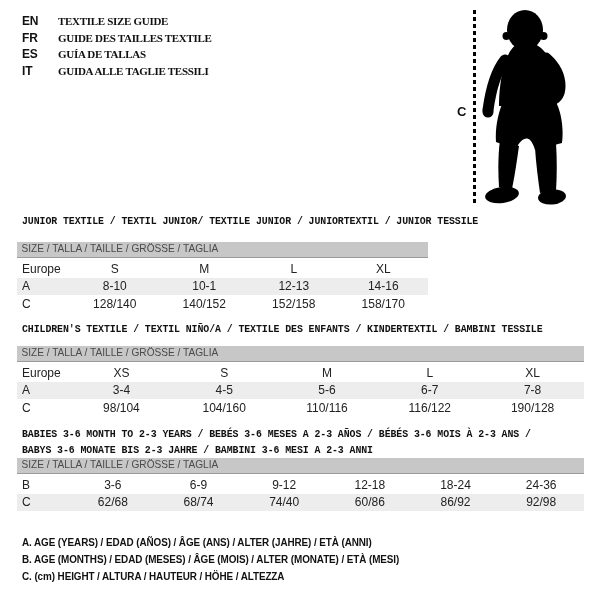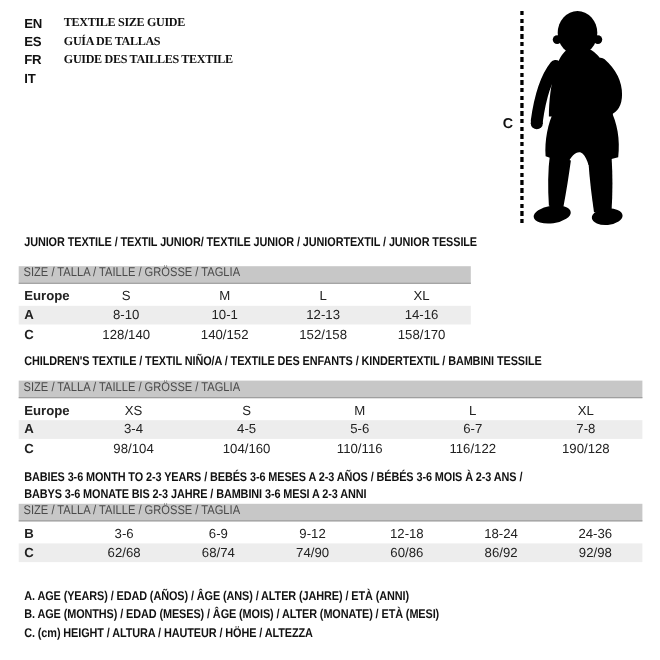--- a/index.html
+++ b/index.html
@@ -25,60 +25,61 @@
   .measure-line { position:absolute; left:473px; top:10px; width:3px; height:196px;
     background:repeating-linear-gradient(to bottom, #000 0 4px, transparent 4px 7px); }
   .measure-label { position:absolute; left:457px; top:104px; font-weight:bold; font-size:13px; }
   .baby-svg { position:absolute; left:478px; top:8px; }
 
   
   .table-block { position:absolute; left:17px; }
   #table-block-0 { top:213px; width:411px; }
   #table-block-1 { top:321px; width:567px; }
   #table-block-2 { top:426px; width:567px; }
-  .table-title { margin-left:5px; }
+  .table-title { margin-left:5px;font-family:Liberation Mono, monospace; }
   #table-block-0 .table-title { margin-bottom:13px; }
   #table-block-1 .table-title { margin-bottom:9px; }
   #table-block-2 .table-title { margin-bottom:0; }
   .title-line { font-size:11.5px; font-weight:bold; line-height:16px; white-space:nowrap;
     transform:scaleX(0.86); transform-origin:0 50%; letter-spacing:-0.1px; }
   .size-bar { height:16px; background:var(--bar-bg); border-bottom:1px solid var(--bar-border);
     margin-bottom:2px; display:flex; align-items:flex-start; }
   .size-bar-text { font-size:11.5px; color:var(--bar-text); padding-left:5px; white-space:nowrap;
     transform:scaleX(0.88); transform-origin:0 50%; }
   .trow { display:flex; height:17.5px; align-items:center; font-size:12px; color:var(--cell-ink); }
   .trow.shaded { background:var(--shaded-row); }
   .cell { flex:1; text-align:center; white-space:nowrap; }
-  .cell.label { flex:0 0 53px; text-align:left; padding-left:5px;font-weight:bold; }
+  .cell.label { flex:0 0 53px; text-align:left; padding-left:5px; }
 
   
   .footnotes { position:absolute; left:22px; top:534px; }
   .footnote { font-size:11.5px; font-weight:bold; line-height:17px; white-space:nowrap;
     transform:scaleX(0.86); transform-origin:0 50%; letter-spacing:-0.1px; }
 </style>
 </head>
 <body>
 
 <div class="page">
 
   <div class="lang-list">
       <div class="lang-row">
         <span class="lang-code">EN</span>
         <span class="lang-title">TEXTILE SIZE GUIDE</span>
       </div>
       <div class="lang-row">
+        <span class="lang-code">FR</span>
+        <span class="lang-title">GUIDE DES TAILLES TEXTILE</span>
+      </div>
+      <div class="lang-row">
         <span class="lang-code">ES</span>
         <span class="lang-title">GUÍA DE TALLAS</span>
       </div>
       <div class="lang-row">
-        <span class="lang-code">FR</span>
-        <span class="lang-title">GUIDE DES TAILLES TEXTILE</span>
-      </div>
-      <div class="lang-row">
         <span class="lang-code">IT</span>
+        <span class="lang-title">GUIDA ALLE TAGLIE TESSILI</span>
       </div>
     </div>
 
   <div class="measure-line"></div>
   <div class="measure-label">C</div>
 
   <svg class="baby-svg" width="92" height="198" viewBox="0 0 92 198" xmlns="http://www.w3.org/2000/svg">
     <g fill="#000000">
       <ellipse cx="47" cy="22" rx="18" ry="20"></ellipse>
       <circle cx="28.5" cy="28" r="4"></circle>
@@ -183,21 +184,21 @@
             <div class="cell">6-9</div>
             <div class="cell">9-12</div>
             <div class="cell">12-18</div>
             <div class="cell">18-24</div>
             <div class="cell">24-36</div>
           </div>
           <div class="trow shaded">
             <div class="cell label">C</div>
             <div class="cell">62/68</div>
             <div class="cell">68/74</div>
-            <div class="cell">74/90</div>
+            <div class="cell">74/40</div>
             <div class="cell">60/86</div>
             <div class="cell">86/92</div>
             <div class="cell">92/98</div>
           </div>
         </div>
     </div>
   </div>
 
   <div class="footnotes">
       <div class="footnote">A. AGE (YEARS) / EDAD (AÑOS) / ÂGE (ANS) / ALTER (JAHRE) / ETÀ (ANNI)</div>

